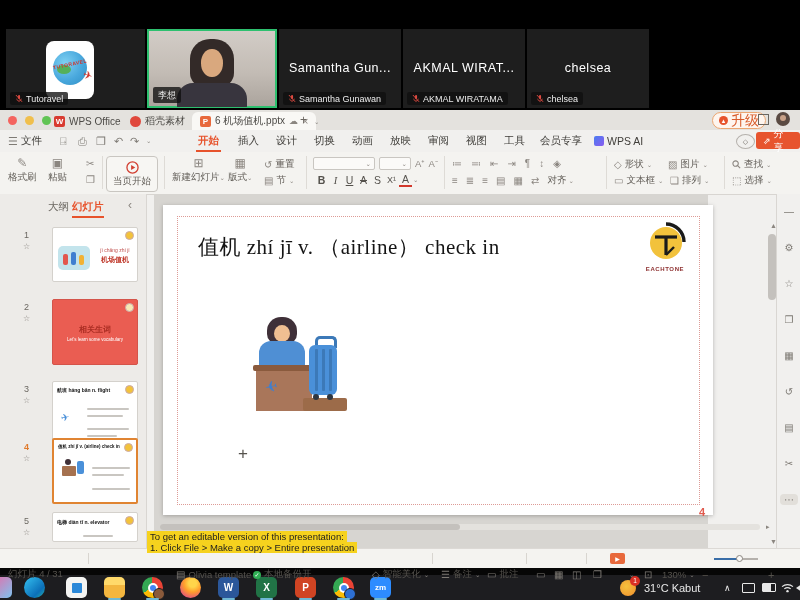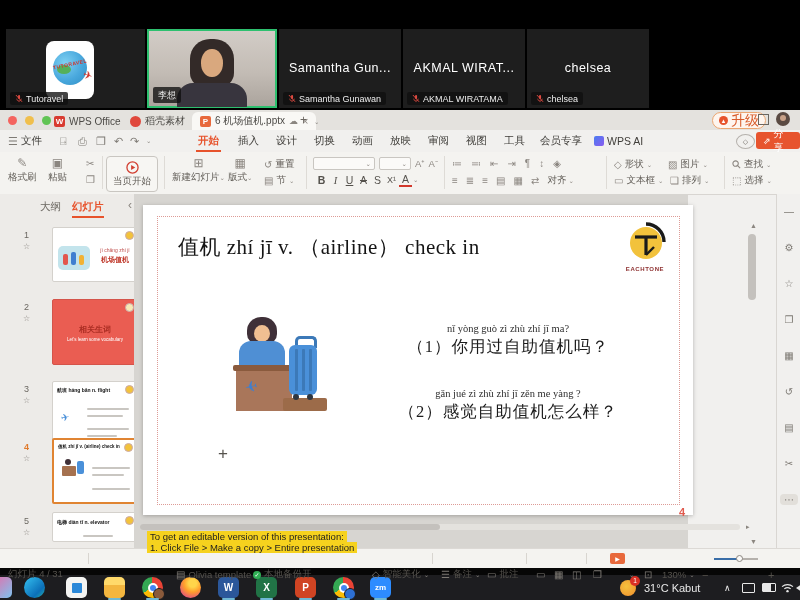--- a/index.html
+++ b/index.html
@@ -59,21 +59,21 @@
   .ptab.act{color:#e7532c;font-weight:bold;border-bottom:2px solid #e7532c;padding-bottom:2px}
   .tnum{position:absolute;font-size:9px;color:#6b6761}
   .tstar{position:absolute;font-size:8px;color:#8b8680}
   .thumb{position:absolute;left:52px;width:86px;background:#fff;border:1px solid #d4d1cc;
     border-radius:2px;box-sizing:border-box;overflow:hidden}
   .thumb.sel{border:2px solid #e08432}
   .dot-logo{position:absolute;right:3px;top:3px;width:7px;height:7px;border-radius:50%;background:#f2c23c;border:1px solid #caa}
   .gbar{position:absolute;height:2px;background:#c9c6c1;border-radius:1px}
 
   
-  .canvas{left:134px;top:84px;width:554px;height:354px;background:#d7d5d1}
+  .canvas{left:154px;top:84px;width:554px;height:354px;background:#d7d5d1}
   .slide{position:absolute;left:9px;top:11px;width:550px;height:310px;background:#fff;
     box-shadow:0 1px 4px rgba(0,0,0,.25)}
   .dashed{position:absolute;left:14px;top:11px;width:521px;height:287px;
     border:1px dotted #dd9b96}
   .stitle{position:absolute;left:35px;top:28px;font-family:"Liberation Serif",serif;
     font-size:21px;color:#141414;letter-spacing:.5px;white-space:nowrap}
   .qa{position:absolute;left:210px;top:118px;width:310px;text-align:center;
     font-family:"Liberation Serif",serif;color:#1c1c1c}
   .pin{font-size:10.5px;color:#2e2e2e;margin:0}
   .han{font-size:16.5px;margin:2px 0 0 0;letter-spacing:1px}
@@ -378,21 +378,21 @@
           <i class="cv">⌄</i>
       </div>
       <div class="rrow" style="left:732px;top:22px;gap:3px">
         <span class="rg" style="font-size:10px">⬚</span>
         <span class="rlab">选择</span>
           <i class="cv">⌄</i>
       </div>
     </div>
 
     <div class="ab lpanel">
-      <span class="ptab" style="left:40px">大纲</span>
+      <span class="ptab" style="left:48px">大纲</span>
       <span class="ptab act" style="left:72px">幻灯片</span>
       <span class="ab" style="left:128px;top:4px;color:#8b8680;font-size:12px">‹</span>
 
       <span class="tnum" style="left:24px;top:36px">1</span>
       <span class="tstar" style="left:23px;top:48px">☆</span>
       <div class="thumb" style="top:33px;height:55px">
         <div class="dot-logo"></div>
         <div class="ab" style="left:5px;top:18px;width:32px;height:24px;background:#c3e4ec;border-radius:5px">
           <span class="ab" style="left:5px;top:8px;width:5px;height:11px;background:#e2574d;border-radius:2px"></span>
           <span class="ab" style="left:13px;top:6px;width:5px;height:13px;background:#3f7fd0;border-radius:2px"></span>
@@ -469,26 +469,20 @@
           <div class="ab" style="left:112px;top:26px;width:16px;height:9px;border:3px solid #3c79b8;border-bottom:none;border-radius:5px 5px 0 0"></div>
           <div class="ab" style="left:106px;top:35px;width:28px;height:50px;background:#4a90d9;border-radius:6px">
             <span class="ab" style="left:6px;top:4px;width:3px;height:42px;background:#3c79b8;border-radius:1px"></span>
             <span class="ab" style="left:13px;top:4px;width:3px;height:42px;background:#3c79b8;border-radius:1px"></span>
             <span class="ab" style="left:20px;top:4px;width:3px;height:42px;background:#3c79b8;border-radius:1px"></span>
           </div>
           <span class="ab" style="left:110px;top:84px;width:6px;height:6px;background:#2f3640;border-radius:50%"></span>
           <span class="ab" style="left:124px;top:84px;width:6px;height:6px;background:#2f3640;border-radius:50%"></span>
         </div>
 
-        <div class="qa">
-          <p class="pin">nǐ yòng guò zì zhù zhí jī ma?</p>
-          <p class="han">（1）你用过自助值机吗？</p>
-          <p class="pin" style="margin-top:30px">gǎn jué zì zhù zhí jī zěn me yàng ?</p>
-          <p class="han">（2）感觉自助值机怎么样？</p>
-        </div>
       </div>
 
       <div class="pagenum">4</div>
 
       <span class="ab" style="left:616px;top:28px;color:#8b8680;font-size:7px">▲</span>
       <div class="vsb"></div>
       <div class="hsb">
           <div class="th"></div>
         </div>
       <span class="ab" style="left:612px;top:329px;color:#8b8680;font-size:7px">▸</span>

